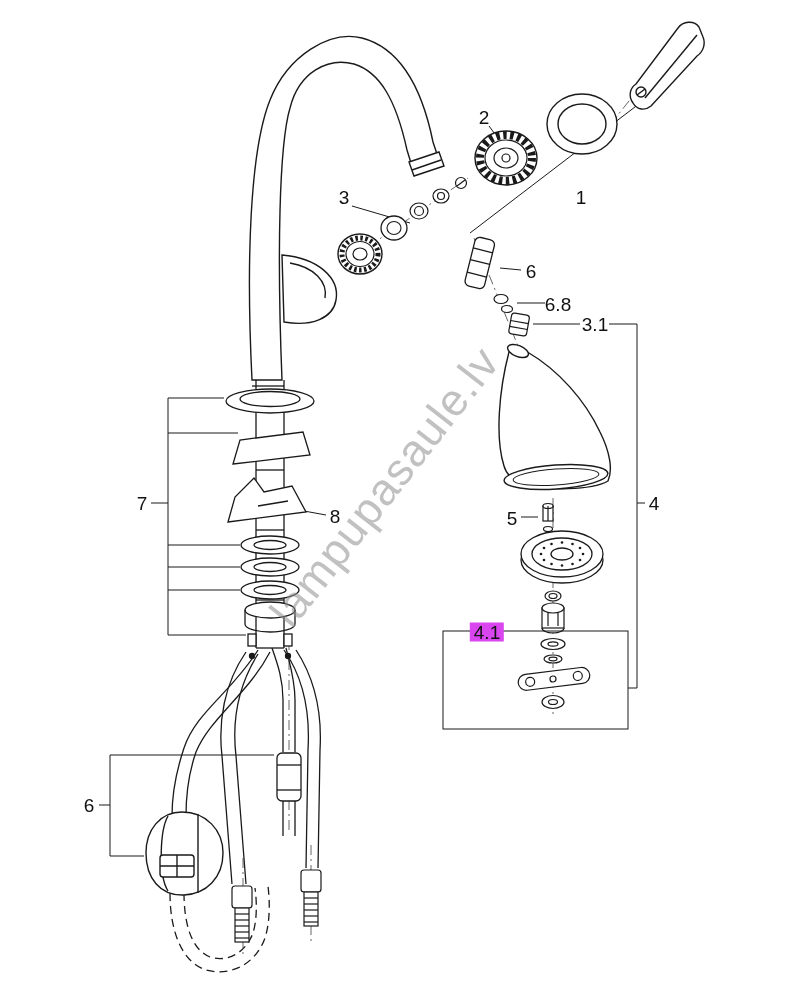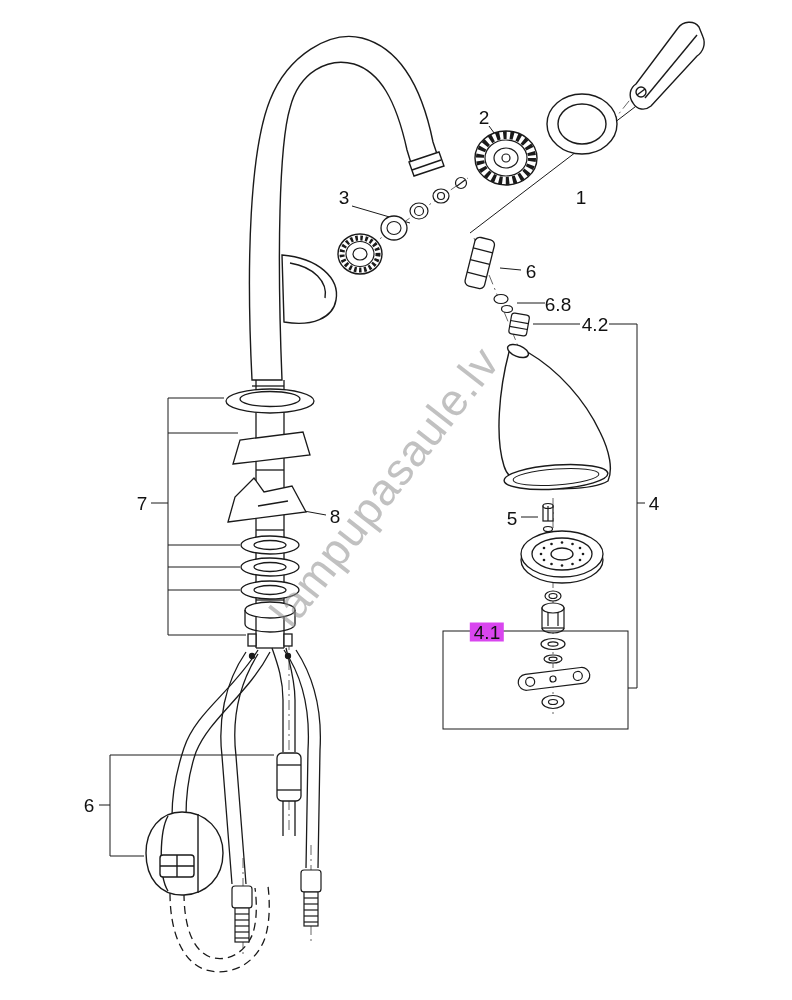--- a/index.html
+++ b/index.html
@@ -295,21 +295,21 @@
     </g>
   </svg>
 
   <div class="wm">lampupasaule.lv</div>
 
   <div class="callout" style="left:484px; top:117px;">2</div>
   <div class="callout" style="left:581px; top:197px;">1</div>
   <div class="callout" style="left:344px; top:197px;">3</div>
   <div class="callout" style="left:531px; top:271px;">6</div>
   <div class="callout" style="left:558px; top:304px;">6.8</div>
-  <div class="callout" style="left:595px; top:324px;">4.2</div>
+  <div class="callout" style="left:595px; top:324px;">3.1</div>
   <div class="callout" style="left:142px; top:503px;">7</div>
   <div class="callout" style="left:335px; top:516px;">8</div>
   <div class="callout" style="left:654px; top:503px;">4</div>
   <div class="callout" style="left:512px; top:518px;">5</div>
   <div class="callout boxed" style="left:487px; top:632px;">4.1</div>
   <div class="callout" style="left:89px;  top:805px;">6</div>
 
 </div>
 
 </body></html>

